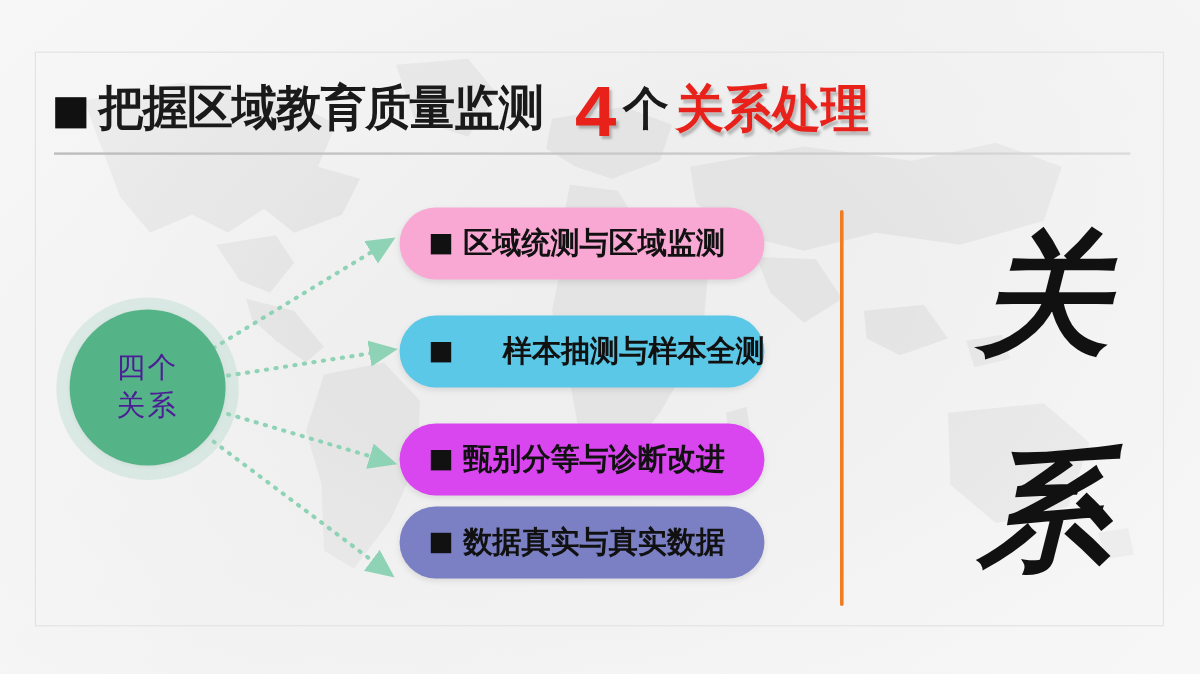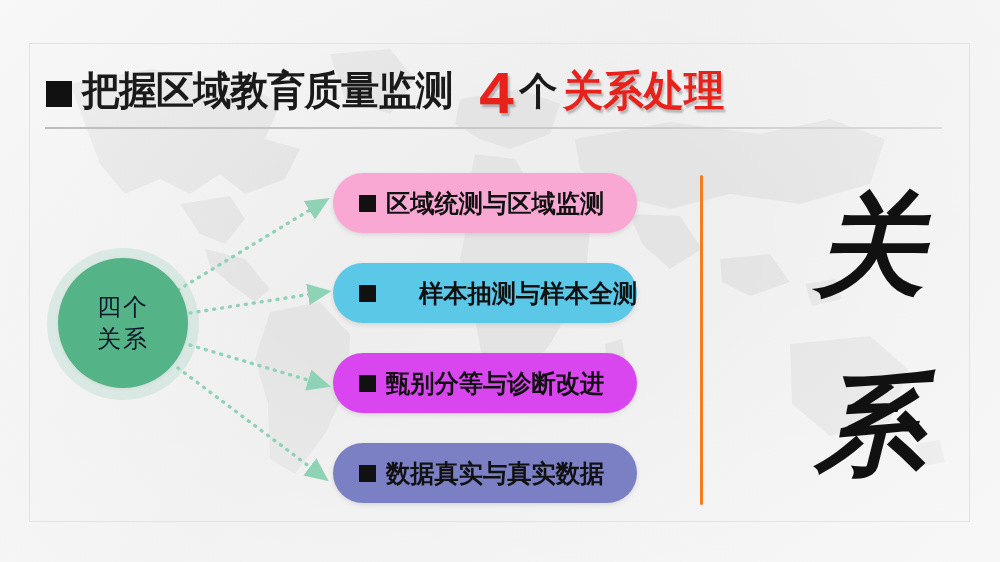--- a/index.html
+++ b/index.html
@@ -133,21 +133,21 @@
     left: 58px;
     top: 258px;
     width: 130px;
     height: 130px;
     border-radius: 50%;
     background: #55b388;
     display: flex;
     flex-direction: column;
     align-items: center;
     justify-content: center;
-    color: #0f172a;
+    color: #4c1d95;
     font-size: 24px;
     line-height: 1.35;
     letter-spacing: 2px;
     box-shadow: 0 1px 4px rgba(0,0,0,0.05);
   }
 
   
   .arrows {
     position: absolute;
     left: 0;
@@ -183,21 +183,21 @@
     color: #111111;
     letter-spacing: 0px;
     line-height: 1;
     white-space: nowrap;
     transform: scaleX(0.97);
     transform-origin: left center;
   }
   #pill-0 { top: 173px; }
   #pill-1 { top: 263px; gap: 33px; }
   #pill-2 { top: 353px; }
-  #pill-3 { top: 443px; }
+  #pill-3 { top: 422px; }
 
   
   .divider {
     position: absolute;
     left: 700px;
     top: 175px;
     width: 3px;
     height: 330px;
     background: #f07d22;
     border-radius: 2px;

